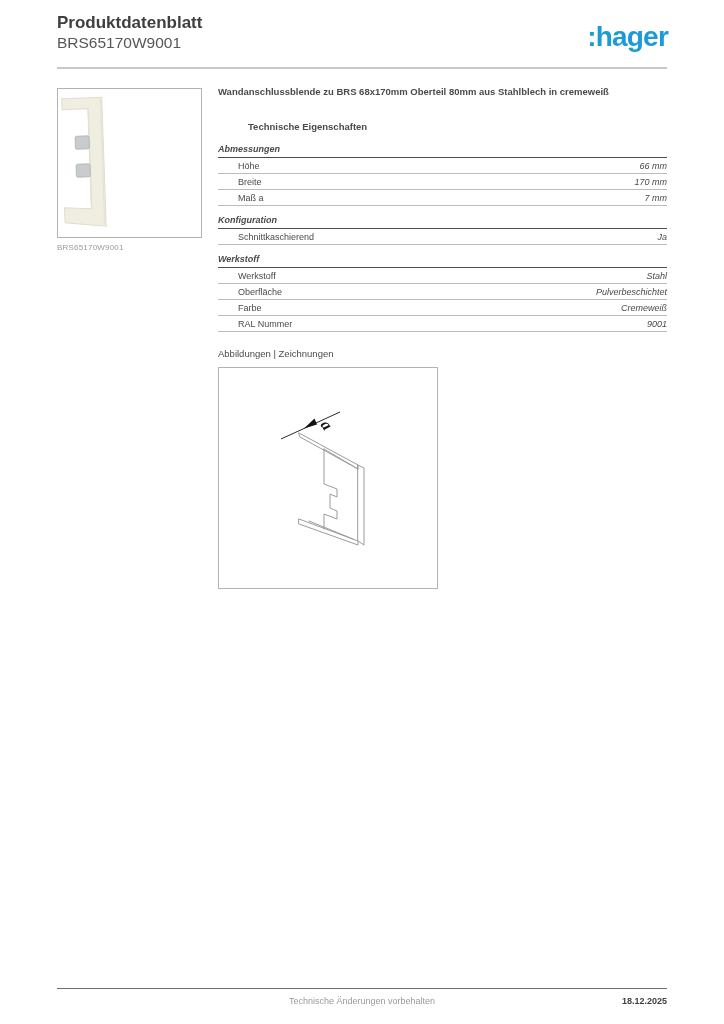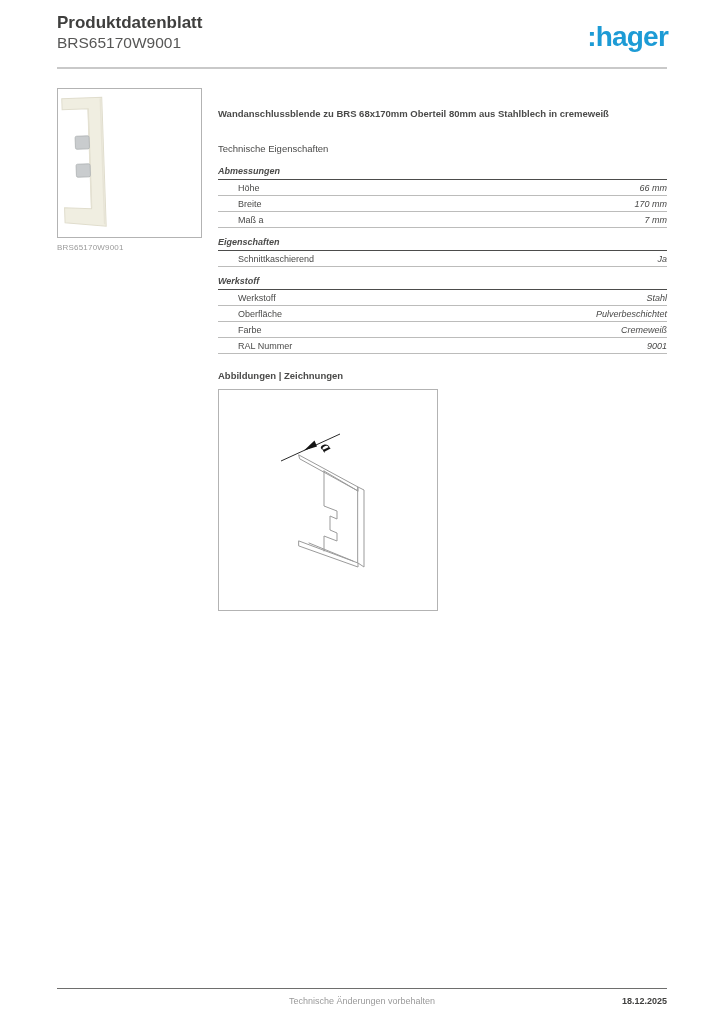--- a/index.html
+++ b/index.html
@@ -15,32 +15,32 @@
   .logo { position:absolute; right:56px; top:21px; font-size:28px; font-weight:bold;
           color:#1d9bd5; letter-spacing:-0.8px; line-height:32px; }
   .head-rule { position:absolute; left:57px; right:57px; top:67px; height:2px; background:#c9c9c9; }
 
   
   .left-col { position:absolute; left:57px; top:88px; width:145px; }
   .thumb-box { width:143px; height:148px; border:1px solid #b3b3b3; background:#fff; box-sizing:content-box; }
   .thumb-caption { margin-top:5px; font-size:8px; color:#9a9a9a; letter-spacing:.2px; }
 
   
-  .main-col { position:absolute; left:218px; top:108px; width:449px; }
+  .main-col { position:absolute; left:218px; top:86px; width:449px; }
   .description { font-size:9.5px; font-weight:bold; color:#4a4a49; line-height:12px; }
-  .tech-heading { margin-top:23px; font-size:9.5px; font-weight:normal; color:#4a4a49; }
+  .tech-heading { margin-top:23px; font-size:9.5px; font-weight:bold; color:#4a4a49;margin-left:30px; }
   .spec-section { margin-top:12px; }
   .spec-section.follow { margin-top:9px; }
   .spec-title { font-size:9px; font-weight:bold; color:#4a4a49; padding-bottom:3px;
                 border-bottom:1px solid #4c4c4b;font-style:italic; }
   .spec-row { display:flex; justify-content:space-between; align-items:center;
               height:15px; border-bottom:1px solid #bcbcbb; font-size:9px; color:#4a4a49; }
   .spec-label { white-space:nowrap;padding-left:20px; }
   .spec-value { white-space:nowrap; text-align:right;font-style:italic; }
-  .figures-heading { margin-top:16px; font-size:9.5px; font-weight:bold; color:#4a4a49; }
+  .figures-heading { margin-top:16px; font-size:9.5px; font-weight:normal; color:#4a4a49; }
   .drawing-box { margin-top:8px; width:218px; height:220px; border:1px solid #b3b3b3; background:#fff; }
 
   
   .footer-rule { position:absolute; left:57px; right:57px; top:988px; height:1px; background:#6e6e6d; }
   .footer-row { position:absolute; left:57px; right:57px; top:996px; font-size:9px; }
   .footer-left  { position:absolute; left:0; font-weight:bold; color:#3f3f3e;margin-top:48px; }
   .footer-center{ position:absolute; left:50%; transform:translateX(-50%); color:#9a9a9a; }
   .footer-right { position:absolute; right:0; font-weight:bold; color:#3f3f3e; }
 
   svg { display:block; }
@@ -87,21 +87,21 @@
         <span class="spec-label">Breite</span>
         <span class="spec-value">170 mm</span>
       </div>
       <div class="spec-row">
         <span class="spec-label">Maß a</span>
         <span class="spec-value">7 mm</span>
       </div>
     </div>
 
     <div class="spec-section follow">
-      <div class="spec-title">Eigenschaften</div>
+      <div class="spec-title">Konfiguration</div>
       <div class="spec-row">
         <span class="spec-label">Schnittkaschierend</span>
         <span class="spec-value">Ja</span>
       </div>
     </div>
 
     <div class="spec-section follow">
       <div class="spec-title">Werkstoff</div>
       <div class="spec-row">
         <span class="spec-label">Werkstoff</span>

